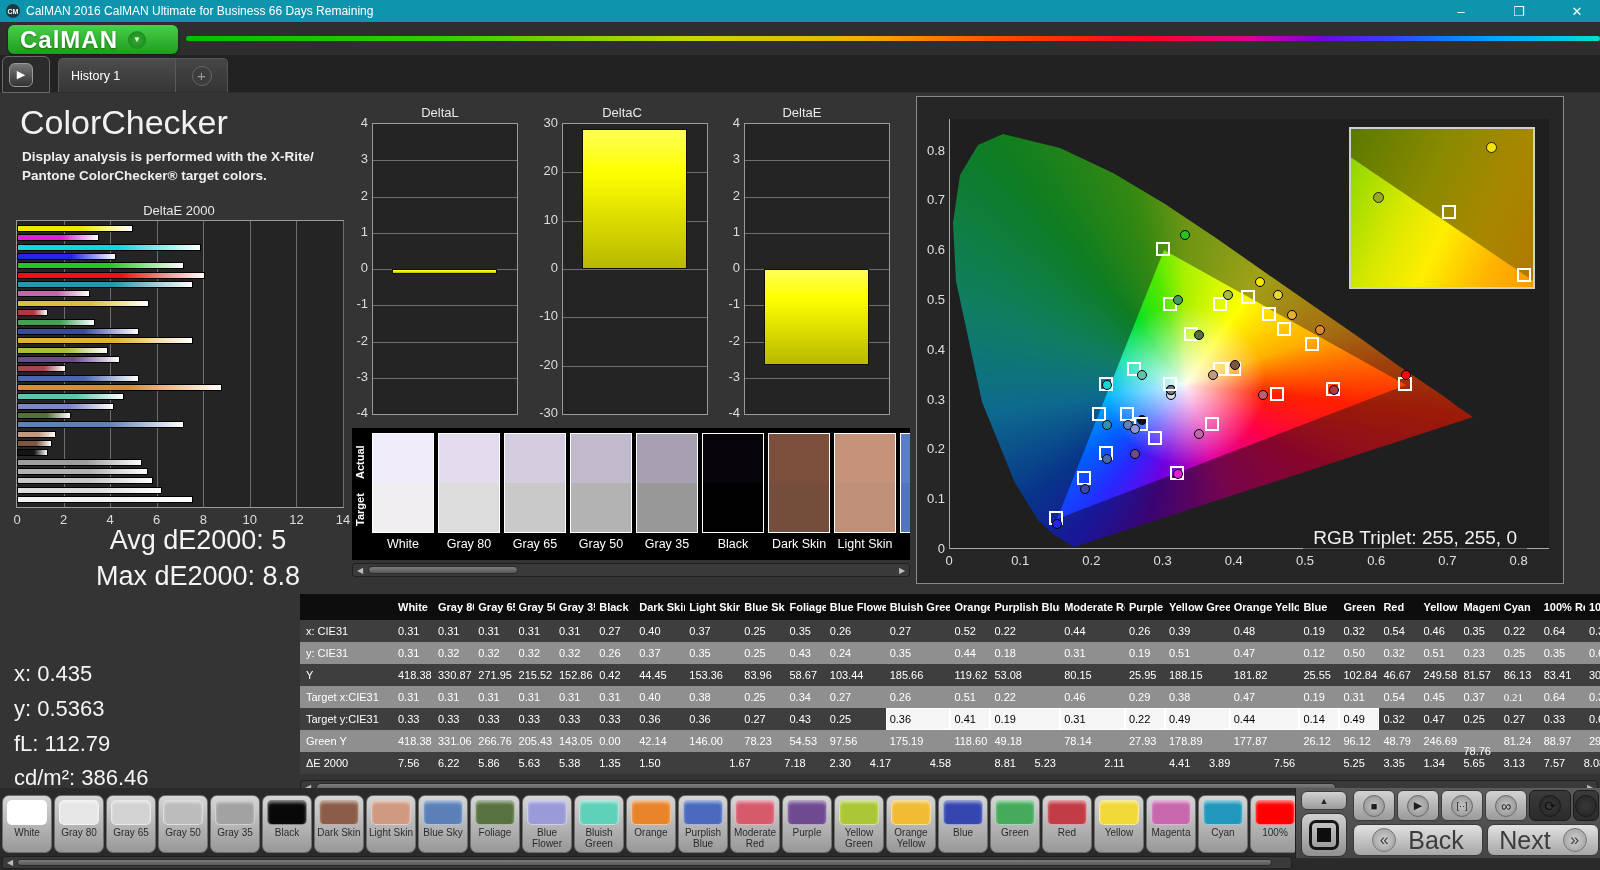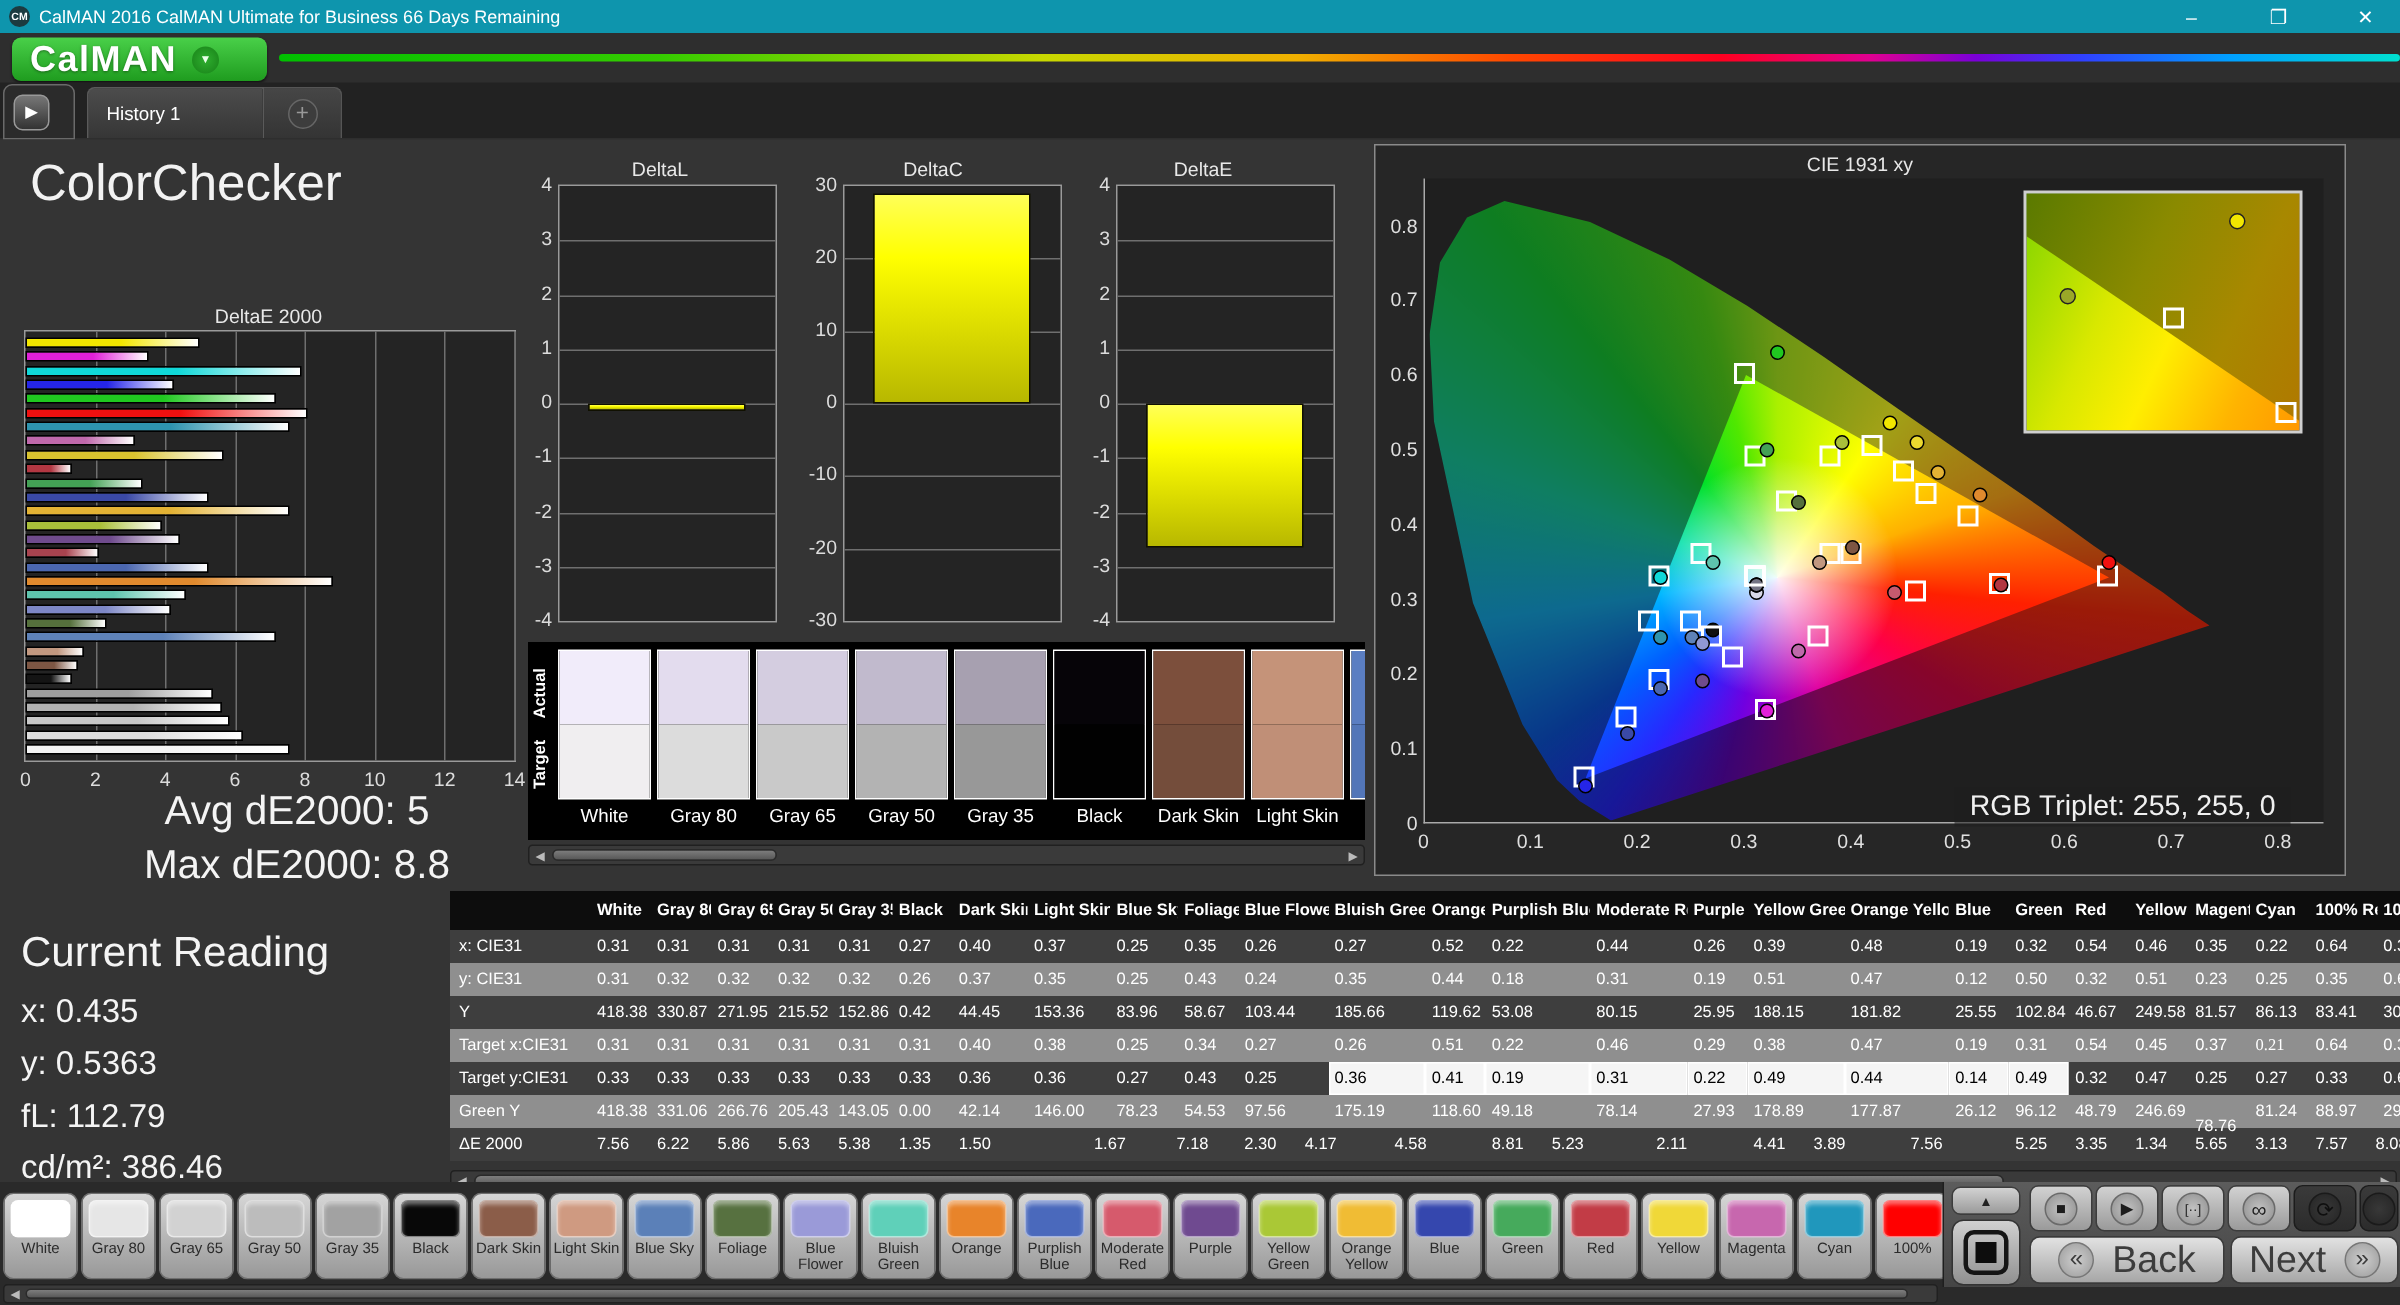--- a/index.html
+++ b/index.html
@@ -177,20 +177,24 @@
         <span class="circ">?</span>
       </div>
     <div class="roundbtn" style="left:1554px;">
         <span class="circ" style="font-size:10px;">◀</span>
       </div>
   </div>
 
   <div class="content">
 
     <div class="cc-title">ColorChecker</div>
+    <div class="cc-desc">
+      <div>Display analysis is performed with the X-Rite/</div>
+      <div>Pantone ColorChecker® target colors.</div>
+    </div>
 
     <div class="chart-title" style="left:14px; top:110px; width:330px;">DeltaE 2000</div>
     <div class="plot" id="deltae-plot" style="left:16px; top:127px; width:328px; height:288px;">
         <div class="gridv" style="left: 46.5714px;"></div>
         <div class="gridv" style="left: 93.1429px;"></div>
         <div class="gridv" style="left: 139.714px;"></div>
         <div class="gridv" style="left: 186.286px;"></div>
         <div class="gridv" style="left: 232.857px;"></div>
         <div class="gridv" style="left: 279.429px;"></div>
         <div class="gridv" style="left: 326px;"></div>
@@ -232,21 +236,20 @@
         <div class="axis-lab" style="left: 147.714px; top: 419px; width: 18px; text-align: center;">6</div>
         <div class="axis-lab" style="left: 194.286px; top: 419px; width: 18px; text-align: center;">8</div>
         <div class="axis-lab" style="left: 240.857px; top: 419px; width: 18px; text-align: center;">10</div>
         <div class="axis-lab" style="left: 287.429px; top: 419px; width: 18px; text-align: center;">12</div>
         <div class="axis-lab" style="left: 334px; top: 419px; width: 18px; text-align: center;">14</div>
       </div>
 
     <div class="bigstat" style="left:18px; top:432px;">Avg dE2000: 5</div>
     <div class="bigstat" style="left:18px; top:468px;">Max dE2000: 8.8</div>
 
-    <div class="cur-title" style="top:526px;">Current Reading</div>
     <div class="cur-line" style="top:568px;">x: 0.435</div>
     <div class="cur-line" style="top:603px;">y: 0.5363</div>
     <div class="cur-line" style="top:638px;">fL: 112.79</div>
     <div class="cur-line" style="top:672px;">cd/m²: 386.46</div>
 
     <div id="delta-charts">
         <div class="chart-title" style="left: 352px; top: 12px; width: 176px;">DeltaL</div>
         <div class="plot" style="left: 372px; top: 30px; width: 146px; height: 292px;">
           <div class="gridh" style="top: 36.25px;"></div>
           <div class="gridh" style="top: 72.5px;"></div>
@@ -371,21 +374,20 @@
           <div class="lab">Blue</div>
         </div>
       </div>
     <div class="sbar" style="left:352px; top:470px; width:558px; height:14px;">
       <div class="sarr" style="left:1px;">◀</div>
       <div class="sthumb" style="left:15px; width:150px;"></div>
       <div class="sarr" style="right:1px;">▶</div>
     </div>
 
     <div class="cie-panel">
-      <div class="chart-title" style="left:0; top:5px; width:100%;">CIE 1931 xy</div>
       <div class="cie-plot" id="cie-plot">
         <div class="cie-horseshoe"></div>
         <div class="cie-tri"></div>
         <div class="cie-white"></div>
         <div id="cie-points">
             <div class="cie-sq" title="White target" style="left: 212.72px; top: 257.66px;"></div>
             <div class="cie-dot" title="White" style="left: 215.72px; top: 270.62px; background: rgb(216, 216, 232);"></div>
             <div class="cie-sq" title="Gray 80 target" style="left: 212.72px; top: 257.66px;"></div>
             <div class="cie-dot" title="Gray 80" style="left: 215.72px; top: 265.64px; background: rgb(188, 188, 204);"></div>
             <div class="cie-sq" title="Gray 65 target" style="left: 212.72px; top: 257.66px;"></div>

